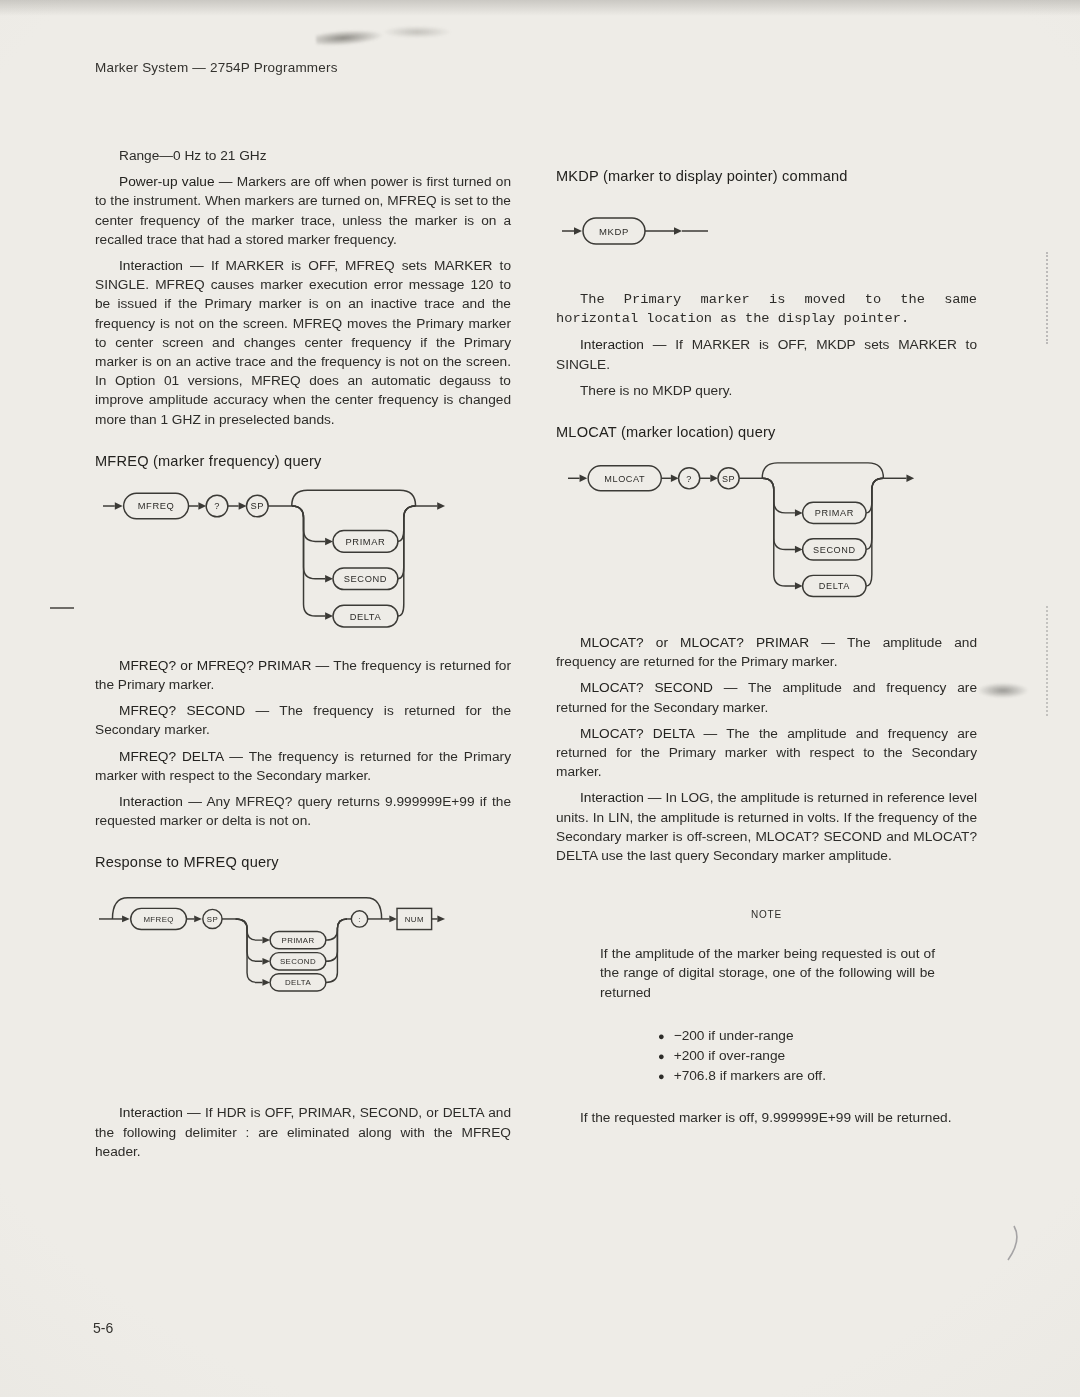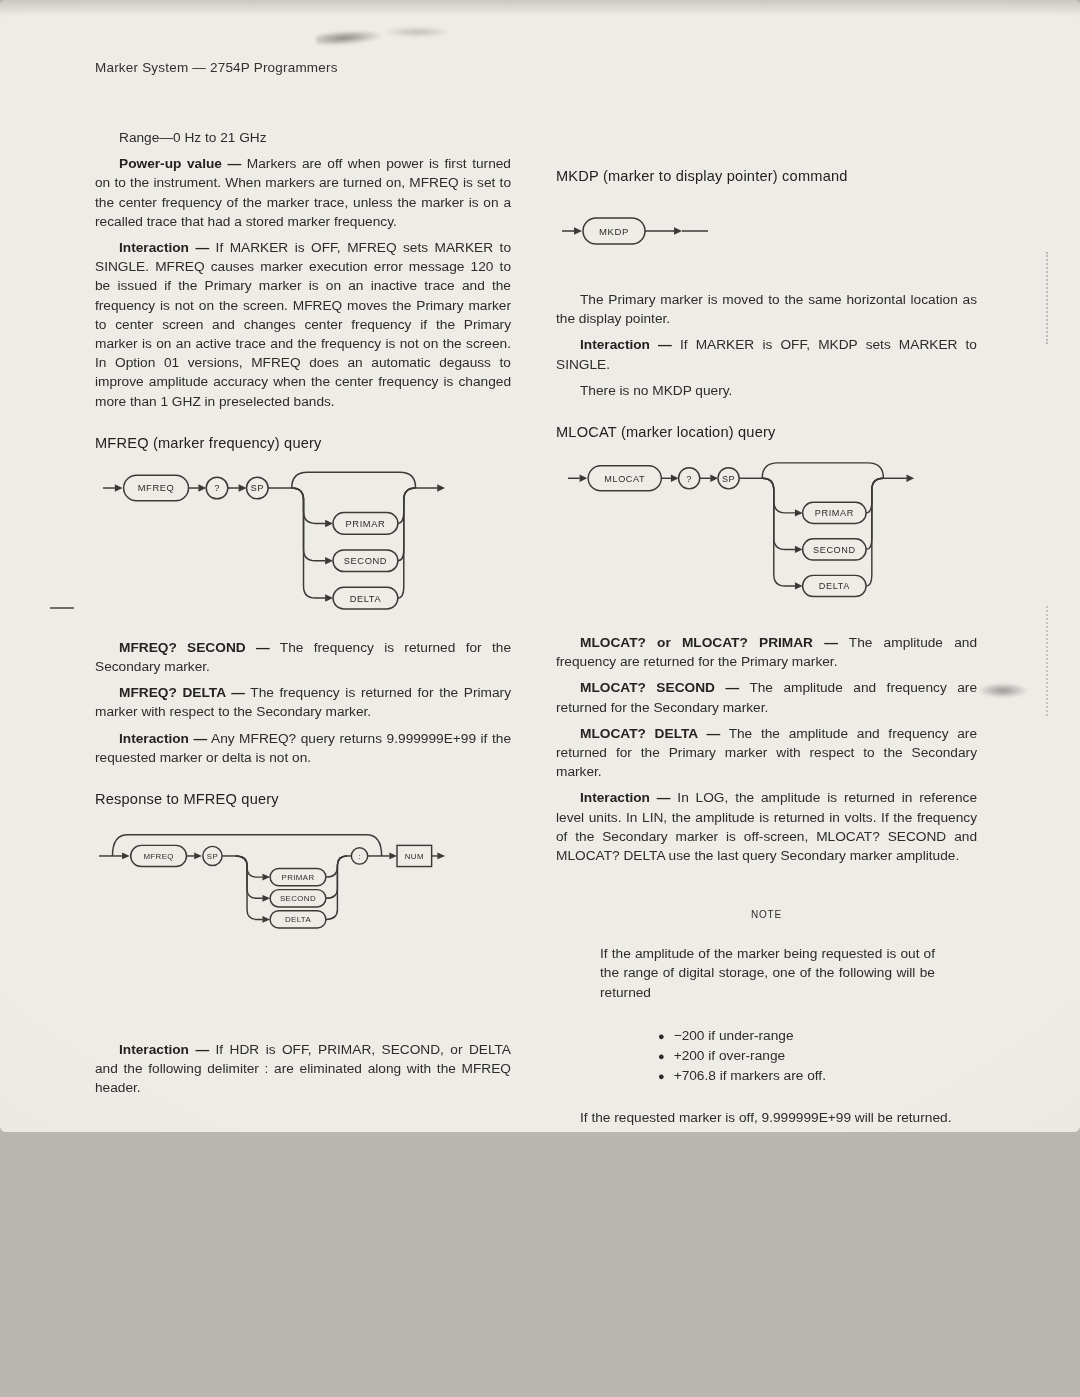--- a/index.html
+++ b/index.html
@@ -1,50 +1,49 @@
 <!DOCTYPE html>
 <html><head>
 <meta charset="utf-8">
 <style>
   * { margin:0; padding:0; box-sizing:border-box; }
   html,body { width:1080px; height:1397px; }
   body { font-family:"Liberation Sans","DejaVu Sans",sans-serif; background:#b9b7b2; }
   .page {
-    position:relative; width:1080px; height:1132px; overflow:hidden;
+    position:relative; width:1080px; height:1397px; overflow:hidden;
     background: radial-gradient(125% 105% at 50% 45%, #eeece7 55%, #e4e2dc 92%, #dddbd5 100%);
     color:#2d2c29;
-    border-radius:6px;
   }
   .page::before{
     content:""; position:absolute; left:0; top:0; width:100%; height:16px;
     background:linear-gradient(180deg, rgba(110,108,102,.28), rgba(110,108,102,0));
     pointer-events:none;
   }
   .header { position:absolute; left:95px; top:60px; font-size:13.5px; color:#33322e; letter-spacing:.2px; }
-  .col-left  { position:absolute; left:95px;  top:128px; width:416px; }
+  .col-left  { position:absolute; left:95px;  top:146px; width:416px; }
   .col-right { position:absolute; left:556px; top:168px; width:421px; }
   p { font-size:13.7px; line-height:19.2px; text-align:justify; text-indent:24px; margin-bottom:7px; color:#2d2c29; }
-  p strong { font-weight:700; color:#242320; }
+  p strong { font-weight:400; color:#242320; }
   .sect { font-size:14.6px; font-weight:400; color:#23221f; margin:24px 0 15px; letter-spacing:.2px; }
   .sect.first { margin-top:0; }
   .pagenum { position:absolute; left:93px; top:1320px; font-size:14px; color:#33322e; }
 
   
   .rr line, .rr path, .rr rect, .rr circle { fill:none; stroke:#3b3a36; stroke-width:1.5; }
   .rr polygon { fill:#3b3a36; stroke:none; }
   .rr text { fill:#2c2b28; stroke:none; font-size:9.5px; letter-spacing:.6px; text-anchor:middle;
              font-family:"Liberation Sans","DejaVu Sans",sans-serif; }
   .rr-sm text { font-size:8.2px; letter-spacing:.4px; }
   .d-mfreq  { display:block; margin:4px 0 12px 8px; }
   .d-resp   { display:block; margin:10px 0 0 4px; }
   .d-mkdp   { display:block; margin:24px 0 10px 6px; }
   .d-mlocat { display:block; margin:14px 0 18px 12px; }
 
   .hdr-para { margin-top:102px; }
-  .p-after-mkdp { margin-top:36px; }
+  .p-after-mkdp { margin-top:36px;font-family:Liberation Mono, monospace; }
   .note-head { text-align:center; font-size:10px; letter-spacing:.8px; margin:44px 0 24px; color:#2d2c29; }
   .note-body { margin:0 42px 0 44px; text-indent:0; }
   .bullets { list-style:none; margin:24px 0 0 102px; }
   .bullets li { font-size:13.7px; line-height:19.2px; color:#2d2c29; }
   .blt { margin-right:9px; font-size:11px; }
   .p-final { margin-top:22px; }
 
   
   .smudge-top { position:absolute; left:316px; top:30px; width:68px; height:15px;
     background:radial-gradient(ellipse at 40% 50%, rgba(62,60,54,.55), rgba(62,60,54,0) 70%);
@@ -127,20 +126,21 @@
       <g>
           <rect x="234" y="85" width="66" height="22" rx="11"></rect>
           <text x="267" y="99.5">SECOND</text>
         </g>
       <g>
           <rect x="234" y="123" width="66" height="22" rx="11"></rect>
           <text x="267" y="137.5">DELTA</text>
         </g>
     </svg>
 
+    <p><strong>MFREQ? or MFREQ? PRIMAR —</strong> <span>The frequency is returned for the Primary marker.</span></p>
 
     <p><strong>MFREQ? SECOND —</strong> <span>The frequency is returned for the Secondary marker.</span></p>
 
     <p><strong>MFREQ? DELTA —</strong> <span>The frequency is returned for the Primary marker with respect to the Secondary marker.</span></p>
 
     <p><strong>Interaction —</strong> <span>Any MFREQ? query returns 9.999999E+99 if the requested marker or delta is not on.</span></p>
 
     <h2 class="sect">Response to MFREQ query</h2>
 
     <svg class="rr rr-sm d-resp" width="348" height="116" viewBox="0 0 362 118">

